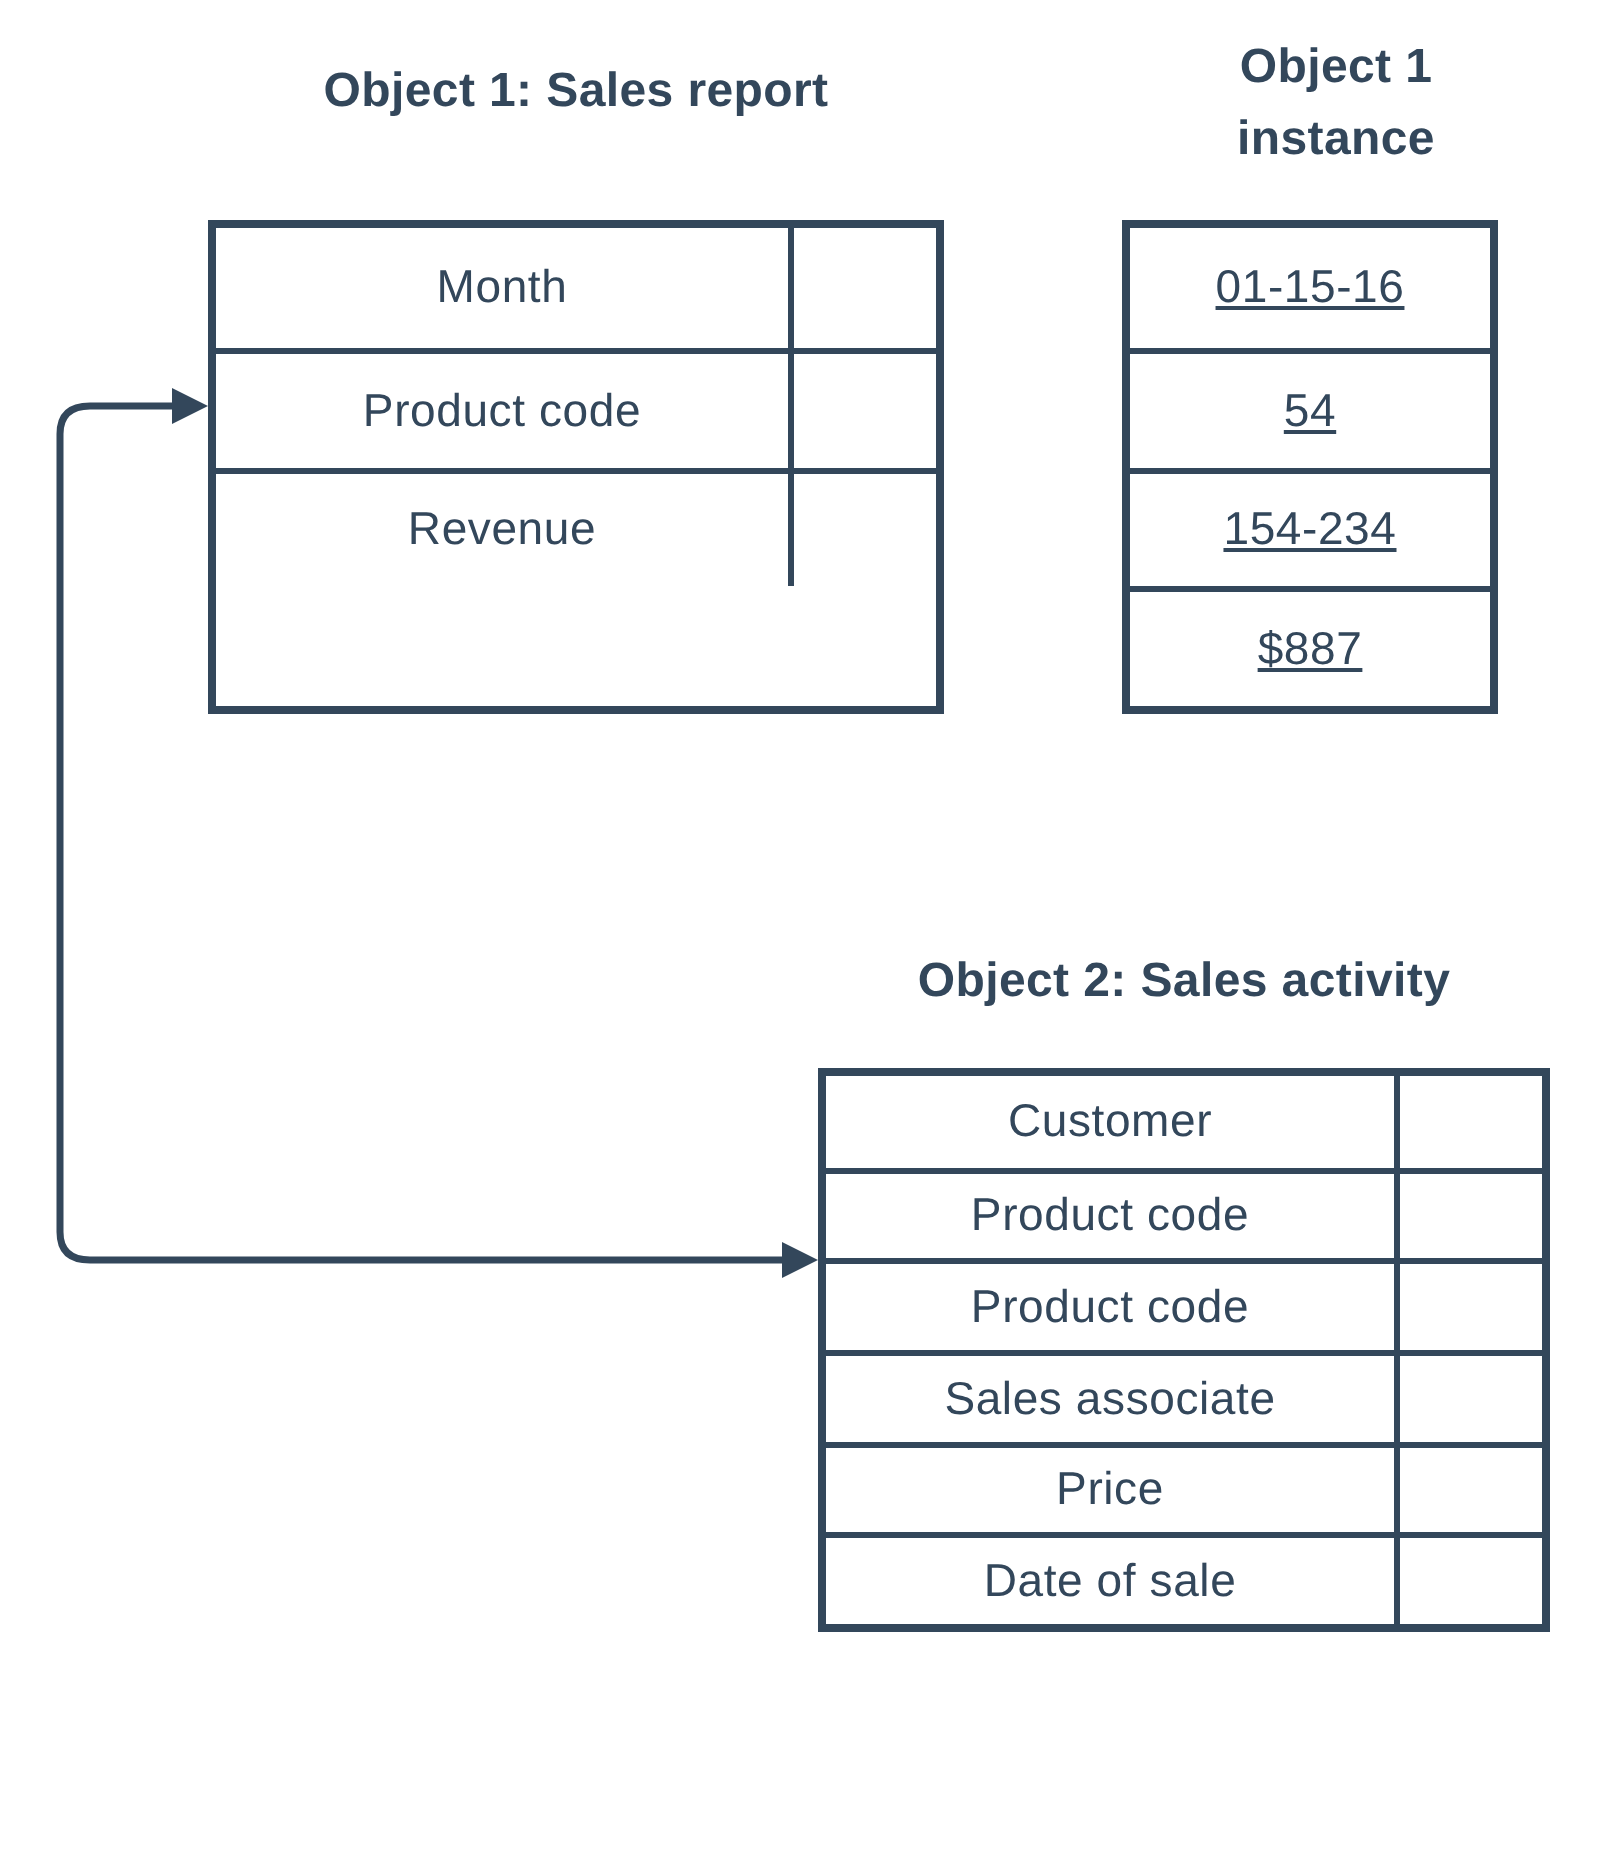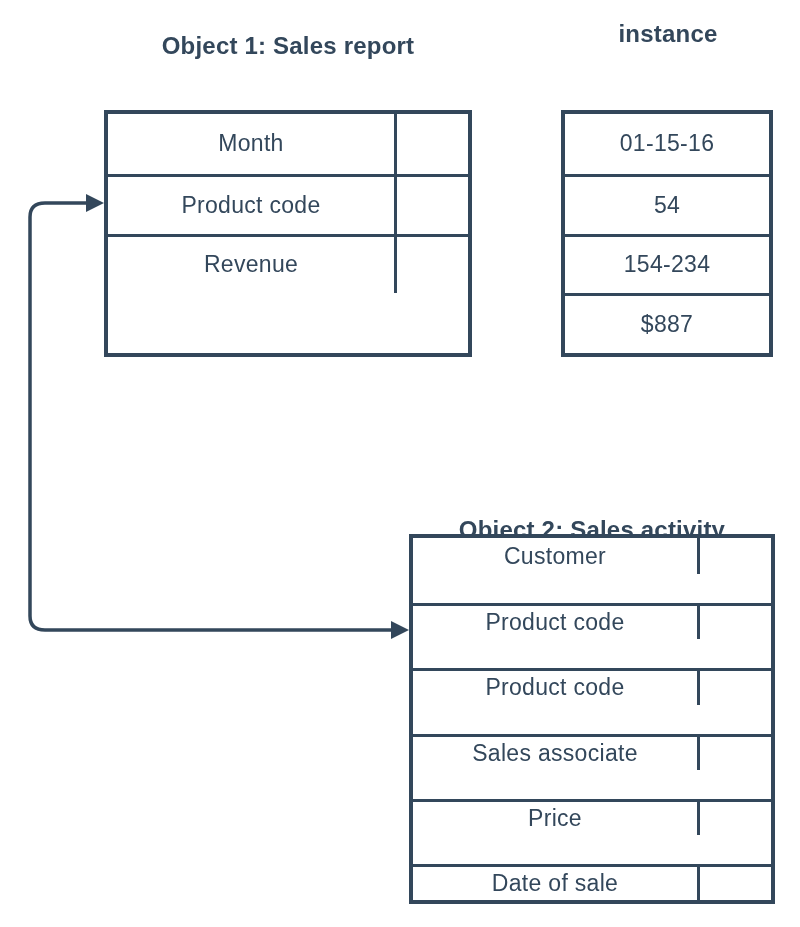--- a/index.html
+++ b/index.html
@@ -23,31 +23,31 @@
     position: absolute;
     font-weight: 700;
     font-size: 24px;
     line-height: 30px;
     text-align: center;
     letter-spacing: 0.2px;
     color: var(--ink);
   }
   #title-object1        { left: 104px; top: 31px;  width: 368px; }
   #title-object1-inst   { left: 561px; top: 16px;  width: 214px; line-height: 36px; }
-  #title-object2        { left: 409px; top: 476px; width: 366px; margin-top: 39px; }
+  #title-object2        { left: 409px; top: 476px; width: 366px; }
 
   .obj-table {
     position: absolute;
     display: grid;
     border: 4px solid var(--ink);
     background: var(--bg);
   }
   #object1-table        { left: 104px; top: 110px; width: 368px; height: 247px; grid-template-rows: repeat(4, 1fr); }
-  #object1-instance-table { left: 561px; top: 110px; width: 212px; height: 247px; grid-template-rows: repeat(4, 1fr); }
-  #object2-table        { left: 409px; top: 534px; width: 366px; height: 370px; grid-template-rows: repeat(6, 1fr); gap: 29px; }
+  #object1-instance-table { left: 561px; top: 110px; width: 188px; height: 247px; grid-template-rows: repeat(4, 1fr); text-decoration: underline; }
+  #object2-table        { left: 409px; top: 534px; width: 366px; height: 282px; grid-template-rows: repeat(6, 1fr); }
 
   .trow {
     display: grid;
     grid-template-columns: 1fr 74px;
   }
   .trow.single { grid-template-columns: 1fr; }
   .trow + .trow { border-top: 3px solid var(--ink); }
 
   .cell {
     display: flex;
@@ -77,20 +77,21 @@
 
   <svg id="connector-svg" viewBox="0 0 800 927" xmlns="http://www.w3.org/2000/svg" aria-hidden="true">
     <path class="line" d="M 88 203 H 45 Q 30 203 30 217 V 616 Q 30 630 45 630 H 393"></path>
     <polygon class="head" points="86,194 104,203 86,212"></polygon>
     <polygon class="head" points="391,621 409,630 391,639"></polygon>
   </svg>
 
   <div class="title" id="title-object1">Object 1: Sales report</div>
 
   <div class="title" id="title-object1-inst">
+    <div>Object 1</div>
     <div>instance</div>
   </div>
 
   <div class="title" id="title-object2">Object 2: Sales activity</div>
 
   <div class="obj-table" id="object1-table">
     <div class="trow">
       <div class="cell">Month</div>
       <div class="cell value-blank"></div>
     </div>

